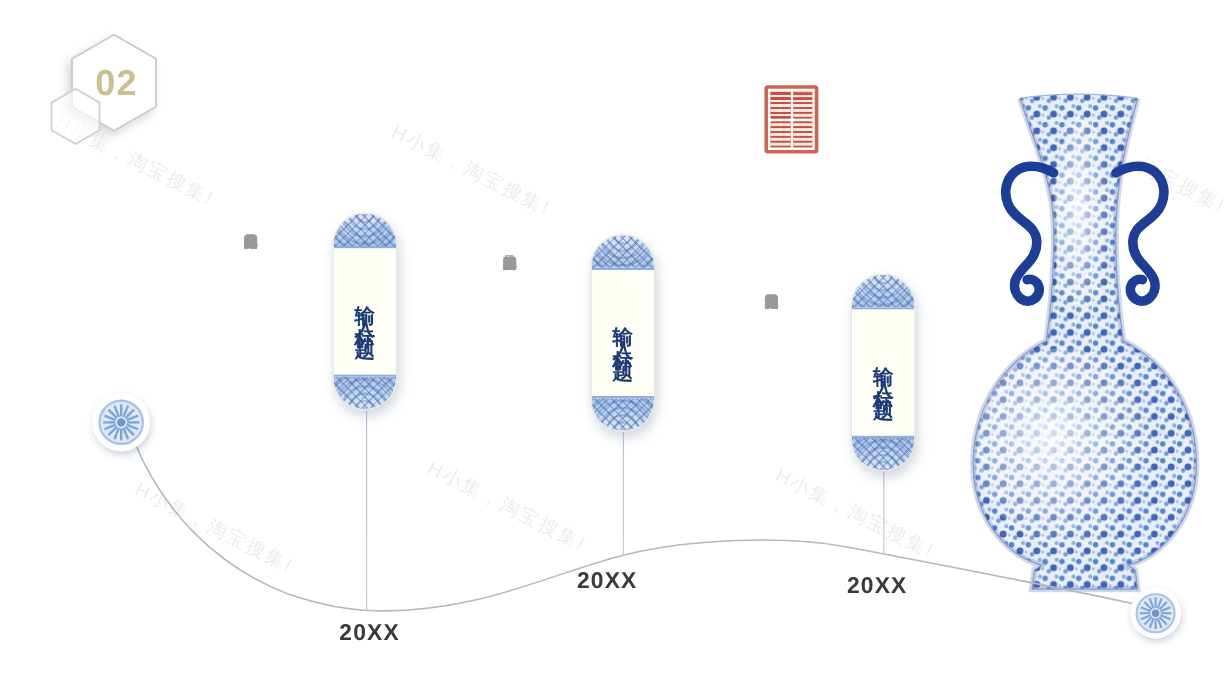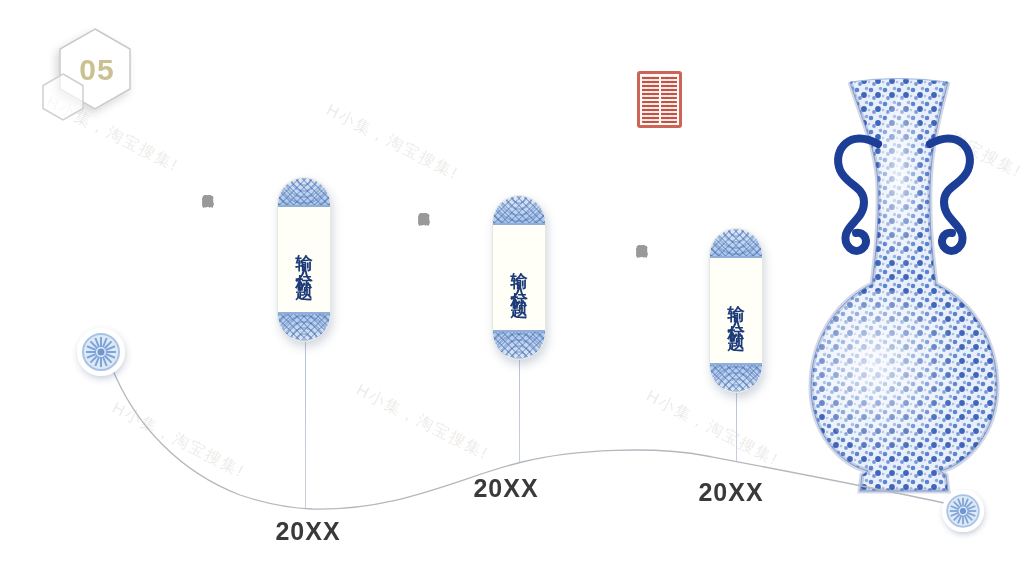--- a/index.html
+++ b/index.html
@@ -43,21 +43,21 @@
            linear-gradient(#a9c5e8,#dde9f7); }
   .pill-body { flex:1; display:flex; justify-content:center; align-items:center; }
   .pill-title { writing-mode:vertical-rl; text-orientation:upright;
                 font-size:17px; font-weight:bold; color:#1c3a78; letter-spacing:10px; }
 
   .drop-line { position:absolute; width:1px; background:linear-gradient(#b6c3d6,#c9cfd8); }
 
   .desc { position:absolute; writing-mode:vertical-rl; text-orientation:upright;
           height:162px; font-size:11.5px; line-height:24px; color:#9a9a9a; letter-spacing:0; }
 
-  .year { position:absolute; transform:translateX(-50%); font-size:25px; font-weight:bold;
+  .year { position:absolute; transform:translateX(-50%); font-size:19px; font-weight:bold;
           color:#3a3a3a; letter-spacing:1px;text-align:center; }
 
   
   .wm { position:absolute; font-size:16px; letter-spacing:2px; color:rgba(140,128,116,.16);
         transform:rotate(27deg); transform-origin:left top; white-space:nowrap; }
 
   svg { position:absolute; }
 </style>
 </head>
 <body>
@@ -73,21 +73,21 @@
 
   <svg class="hex-badge" width="140" height="115" viewBox="0 0 140 115">
     <defs>
       <filter id="hshadow" x="-30%" y="-30%" width="160%" height="160%">
         <feDropShadow dx="-3" dy="4" stdDeviation="4" flood-color="#000" flood-opacity="0.16"></feDropShadow>
       </filter>
     </defs>
     <polygon points="65,7 100,27 100,67 65,87 30,67 30,27" fill="#ffffff" stroke="#c9c9c9" stroke-width="1.5" filter="url(#hshadow)"></polygon>
     <polygon points="33,52 53,63.5 53,86.5 33,98 13,86.5 13,63.5" fill="rgba(255,255,255,0.65)" stroke="#cfcfcf" stroke-width="1.5"></polygon>
   </svg>
-  <div class="badge-num">05</div>
+  <div class="badge-num">02</div>
 
   <div class="seal">
     <div class="seal-cell"></div>
     <div class="seal-cell"></div>
     <div class="seal-cell"></div>
     <div class="seal-cell"></div>
   </div>
 
   <svg style="left:798px;top:72px" width="212" height="430" viewBox="0 0 212 430">
     <defs>

